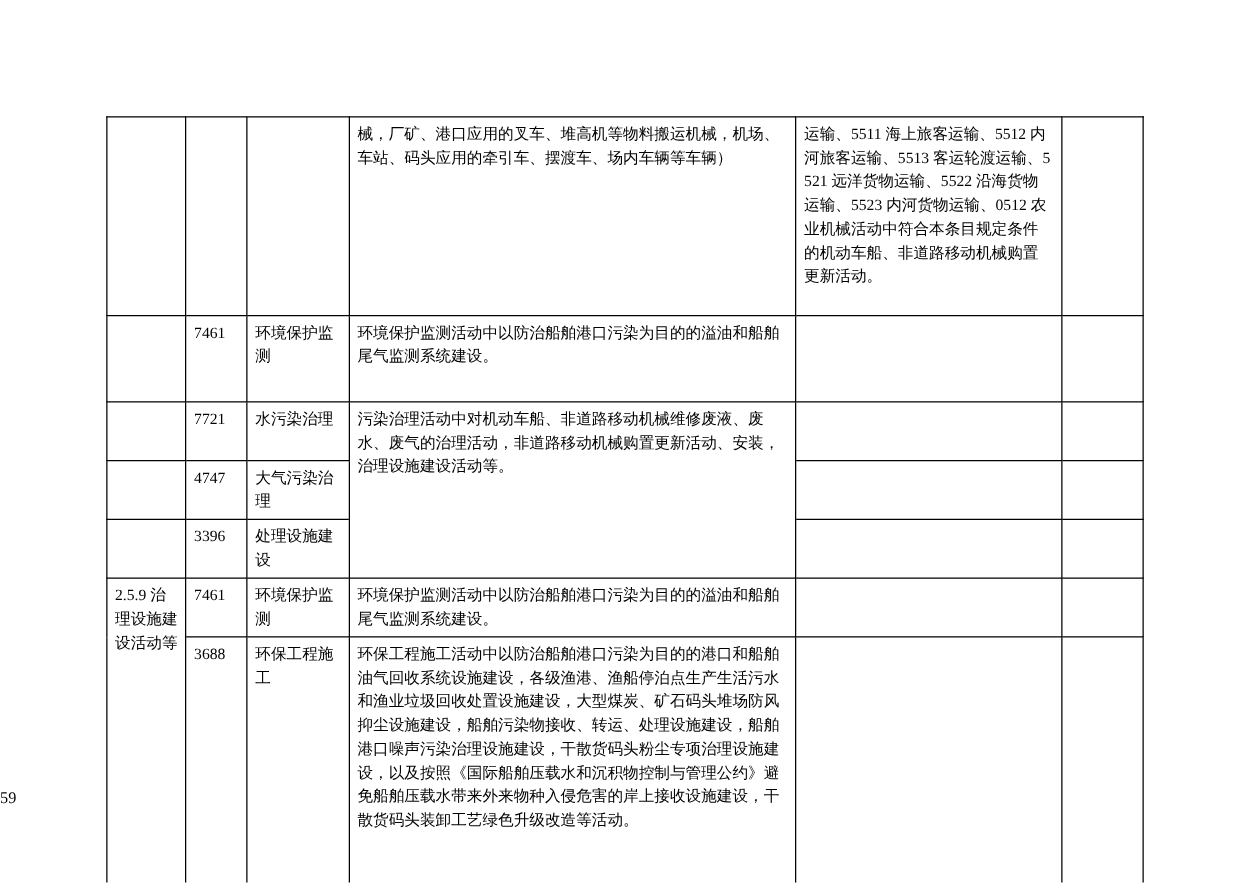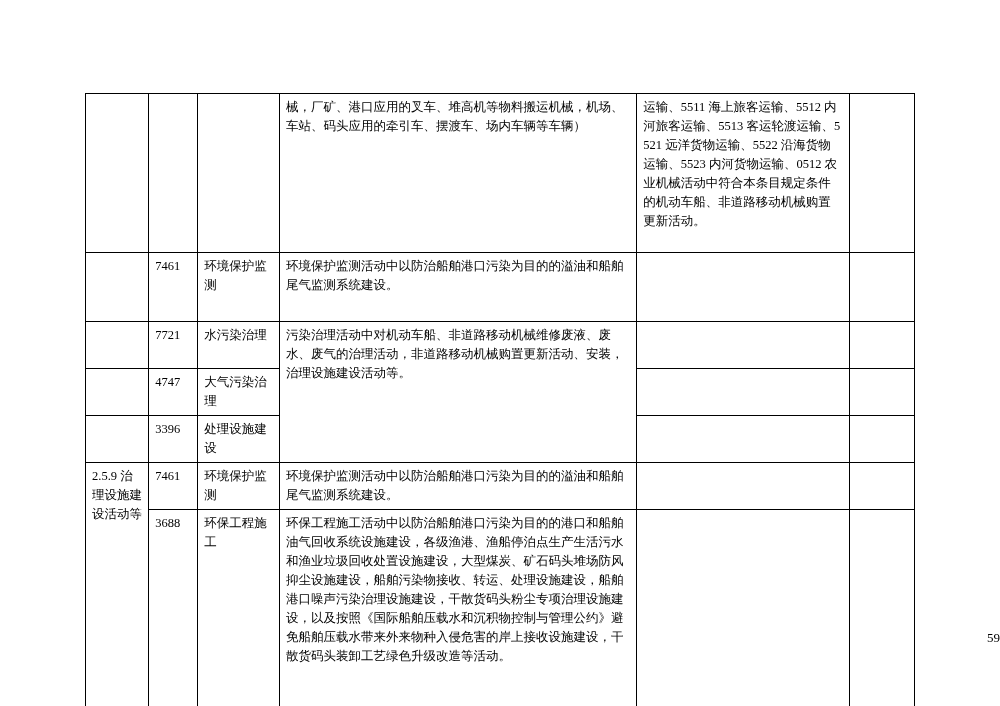--- a/index.html
+++ b/index.html
@@ -46,21 +46,21 @@
 
   .cell-text {
     display: block;
     white-space: pre-wrap;
   }
   .page-number {
     position: absolute;
     left: 0;
     top: 630px;
     width: 1000px;
-    text-align: right;
+    text-align: left;
     font-size: 13px;
     font-family: "Liberation Serif", "DejaVu Serif", serif;
   }
 </style>
 </head>
 <body>
 
 <div class="page">
 
   <table class="doc-table">

